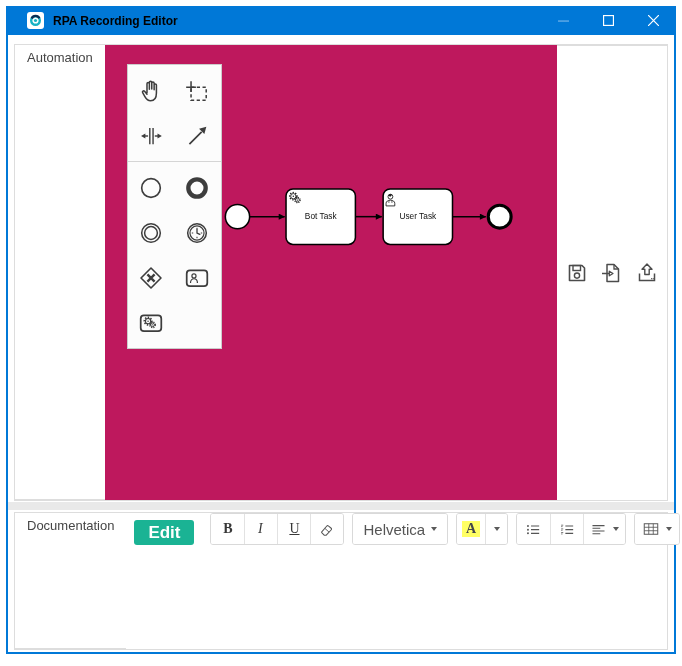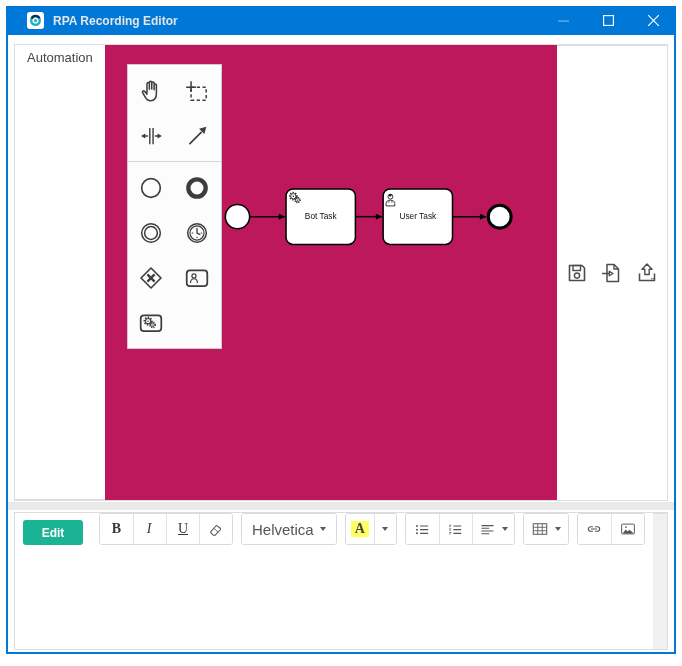--- a/index.html
+++ b/index.html
@@ -1,38 +1,38 @@
 <!DOCTYPE html>
 <html><head>
 <meta charset="utf-8">
 <style>
   html,body{margin:0;padding:0}
   body{width:682px;height:666px;background:#fff;font-family:"Liberation Sans",sans-serif;position:relative;overflow:hidden}
   .frame{position:absolute;left:6px;top:6px;width:670px;height:648px;display:flex;flex-direction:column;box-sizing:border-box}
   .titlebar{flex:0 0 29px;background:#0078d7;display:flex;align-items:center;padding-left:21px}
   .app-logo{width:17px;height:17px;background:#fff;border-radius:3px;display:flex;align-items:center;justify-content:center}
-  .title-text{color:#e5e5e5;font-size:12px;font-weight:600;margin-left:9px;flex:1;white-space:nowrap}
+  .title-text{color:#000000;font-size:12px;font-weight:600;margin-left:9px;flex:1;white-space:nowrap}
   .win-controls{display:flex;height:100%}
   .win-btn{width:45px;display:flex;align-items:center;justify-content:center;cursor:pointer}
   .client{flex:1;border:2px solid #0078d7;border-top:none;background:#fff;position:relative;box-sizing:border-box}
   .panel{position:absolute;left:6px;right:6px;border:1px solid #ddd;background:#fff;box-sizing:border-box;display:flex;flex-direction:row}
   .automation{top:9px;height:457px}
   .panel-header{flex:0 0 26px;line-height:26px;padding:0 12px;font-size:13px;color:#454545;border-bottom:1px solid #ddd;background:#fff}
   .canvas{position:relative;flex:1;overflow:hidden;background:#be185d}
   .diagram-svg{position:absolute;left:0;top:0;width:100%;height:100%}
   .palette{position:absolute;left:22px;top:19px;width:93px;border:1px solid #ccc;background:#fcfcfc;padding:3px 0;z-index:2}
   .palette-grid{display:flex;flex-wrap:wrap}
   .p-entry{width:46px;height:45px;display:flex;align-items:center;justify-content:center;color:#3d3d3d;cursor:pointer}
   .p-sep{width:100%;border-top:1px solid #d5d5d5;margin:3px 0}
   .panel-footer{flex:0 0 30px;border-top:1px solid #ddd;display:flex;align-items:center;gap:9px;padding:0 7px}
   .f-btn{width:26px;height:26px;display:flex;align-items:center;justify-content:center;color:#4c4c4c;cursor:pointer;background:none;border:none;padding:0}
   .splitter{position:absolute;left:0;right:0;top:467px;height:8px;background:#e9e9e9}
   .doc{top:477px;height:138px}
   .edit-row{padding:7px 8px 6px}
-  .edit-btn{width:60px;height:25px;background:#1ab394;color:#fff;border:none;border-radius:3px;font-weight:bold;font-size:12px;font-family:"Liberation Sans",sans-serif;cursor:pointer}
+  .edit-btn{width:60px;height:25px;background:#1ab394;color:#fff;border:none;border-radius:3px;font-weight:bold;font-size:17px;font-family:"Liberation Sans",sans-serif;cursor:pointer}
   .tb-row{padding:0 8px 8px;display:flex;gap:8px;align-items:flex-start}
   .tb-group{display:inline-flex;border:1px solid #d9d9d9;border-radius:3px;overflow:hidden;background:#fff}
   .tb-btn{display:flex;align-items:center;justify-content:center;height:30px;min-width:33px;background:#fff;border:none;border-left:1px solid #e2e2e2;color:#383838;cursor:pointer;padding:0;box-sizing:border-box}
   .tb-group .tb-btn:first-child{border-left:none}
   .glyph-b{font:bold 14px "Liberation Serif",serif}
   .glyph-i{font:italic 14px "Liberation Serif",serif;padding-right:2px}
   .glyph-u{font:14px "Liberation Serif",serif;text-decoration:underline}
   .font-btn{padding:0 10px;font-size:15px;color:#555;min-width:86px}
   .a-btn{min-width:28px}
   .a-hl{background:#ffff64;padding:0 4px;line-height:18px;font:bold 14px "Liberation Serif",serif;color:#44464d}
@@ -234,20 +234,21 @@
             <circle cx="16.6" cy="17.7" r="0.6" fill="currentColor"></circle>
             <circle cx="18.2" cy="17.7" r="0.6" fill="currentColor"></circle>
           </svg>
         </button>
       </div>
     </div>
 
     <div class="splitter"></div>
 
     <div class="panel doc">
+      <div class="panel-header">Documentation</div>
 
       <div class="edit-row">
         <button class="edit-btn">Edit</button>
       </div>
 
       <div class="tb-row">
         <div class="tb-group">
           <button class="tb-btn">
               <span class="glyph-b">B</span>
             </button>

